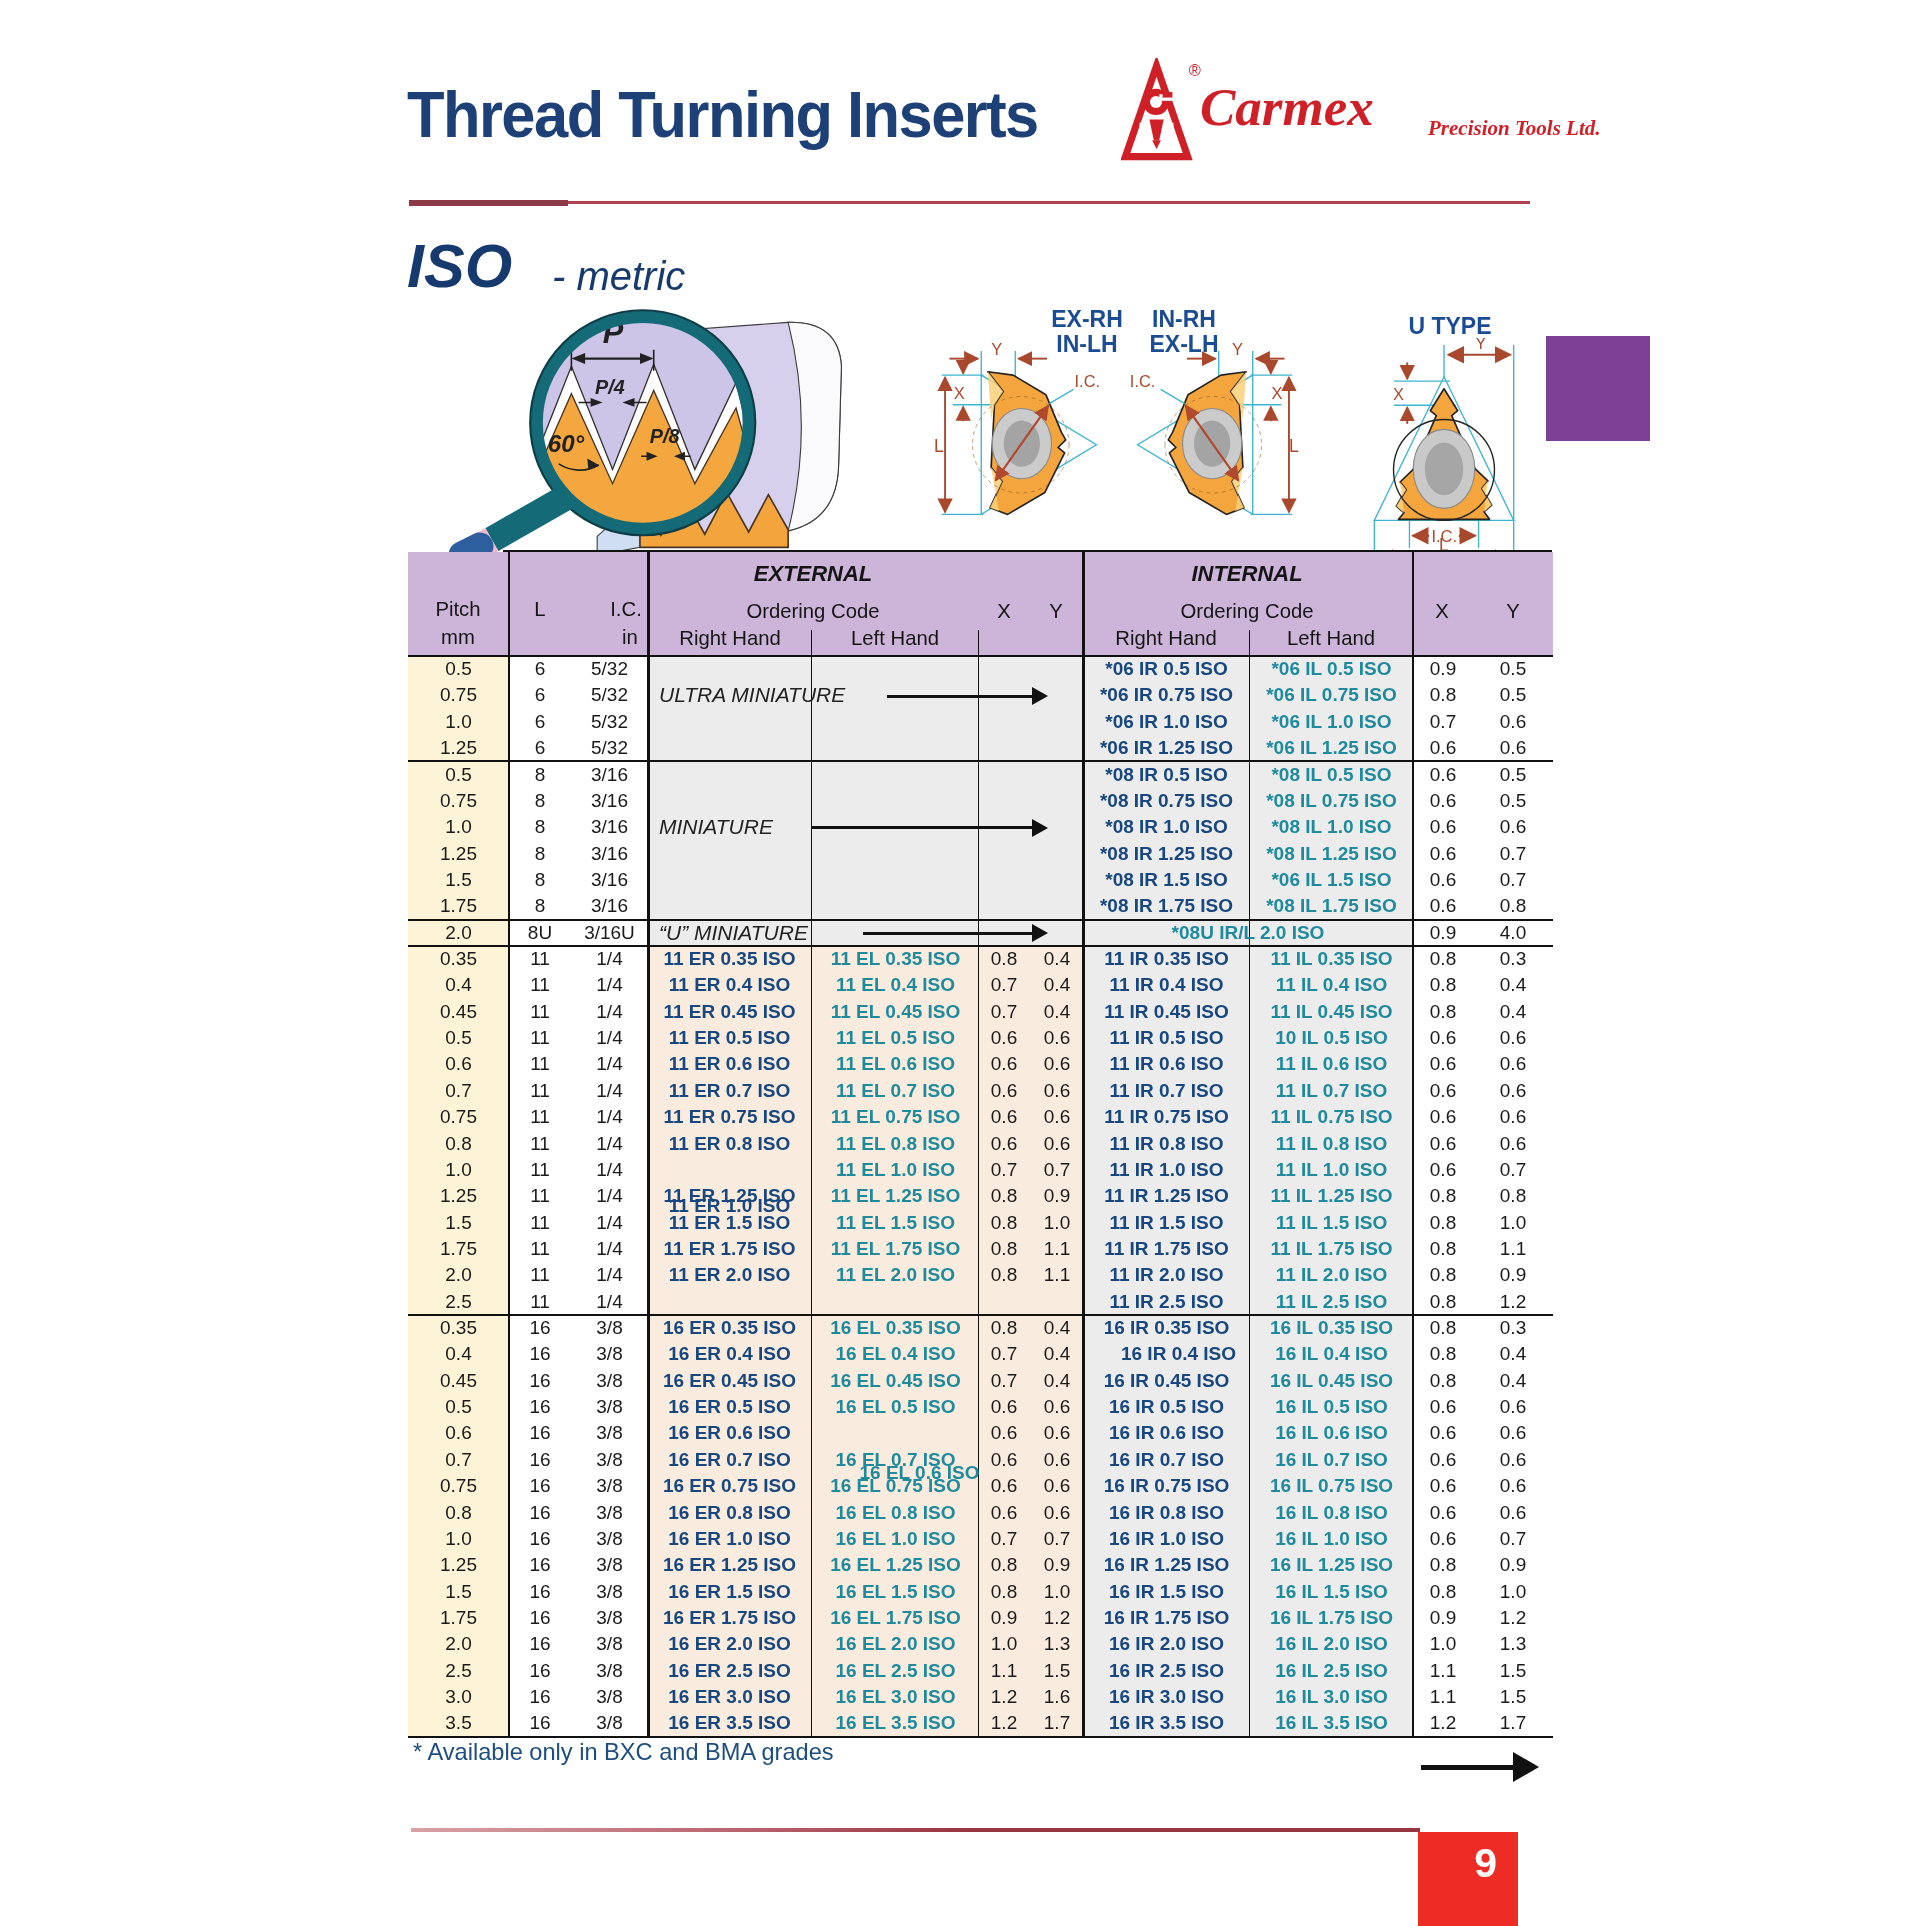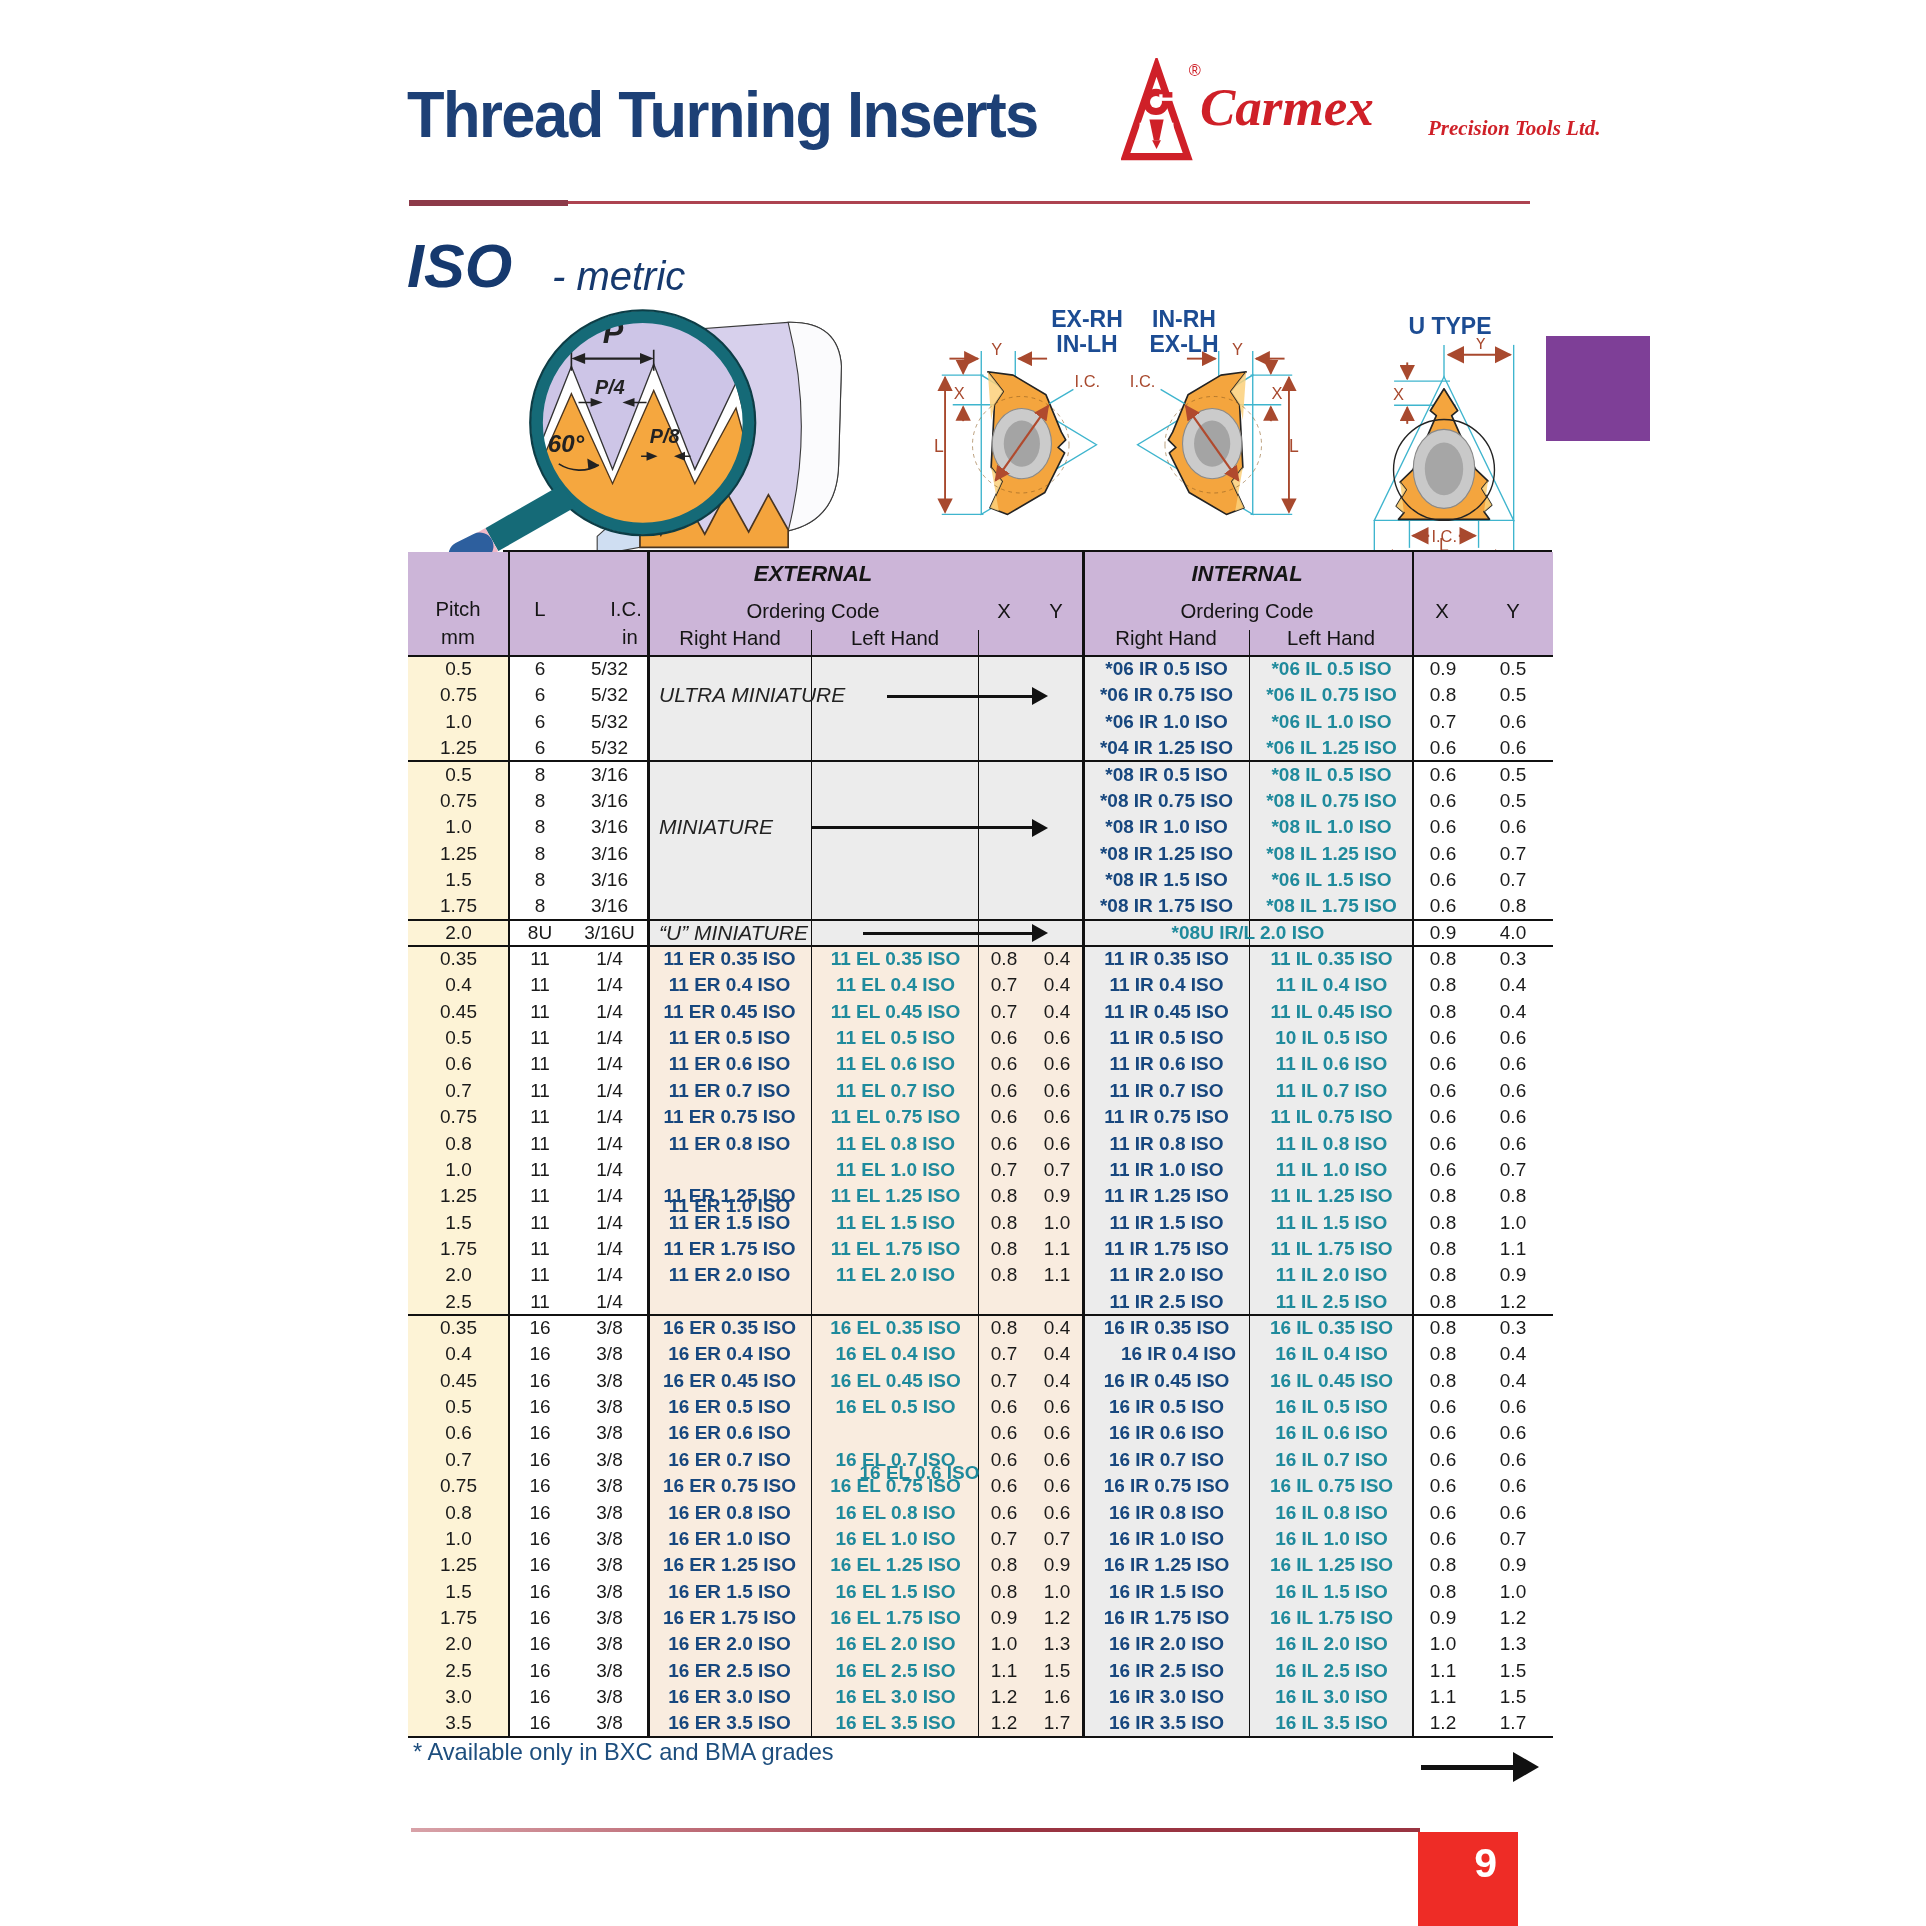--- a/index.html
+++ b/index.html
@@ -308,21 +308,21 @@
       <div class="cell" style="left: 1065px; width: 80px;">0.6</div>
     </div>
     <div class="t-row" style="top: 735px;">
       <div class="cell" style="left: 0px; width: 101px;">1.25</div>
       <div class="cell" style="left: 101px; width: 62px;">6</div>
       <div class="cell" style="left: 163px; width: 77px;">5/32</div>
       <div class="cell code-r" style="left: 240px; width: 163px;"></div>
       <div class="cell code-l" style="left: 404px; width: 167px;"></div>
       <div class="cell" style="left: 570px; width: 52px;"></div>
       <div class="cell" style="left: 623px; width: 52px;"></div>
-      <div class="cell code-r" style="left: 675px; width: 167px;">*04 IR 1.25 ISO</div>
+      <div class="cell code-r" style="left: 675px; width: 167px;">*06 IR 1.25 ISO</div>
       <div class="cell code-l" style="left: 842px; width: 163px;">*06 IL 1.25 ISO</div>
       <div class="cell" style="left: 1005px; width: 60px;">0.6</div>
       <div class="cell" style="left: 1065px; width: 80px;">0.6</div>
     </div>
     <div class="t-row" style="top: 762px;">
       <div class="cell" style="left: 0px; width: 101px;">0.5</div>
       <div class="cell" style="left: 101px; width: 62px;">8</div>
       <div class="cell" style="left: 163px; width: 77px;">3/16</div>
       <div class="cell code-r" style="left: 240px; width: 163px;"></div>
       <div class="cell code-l" style="left: 404px; width: 167px;"></div>

